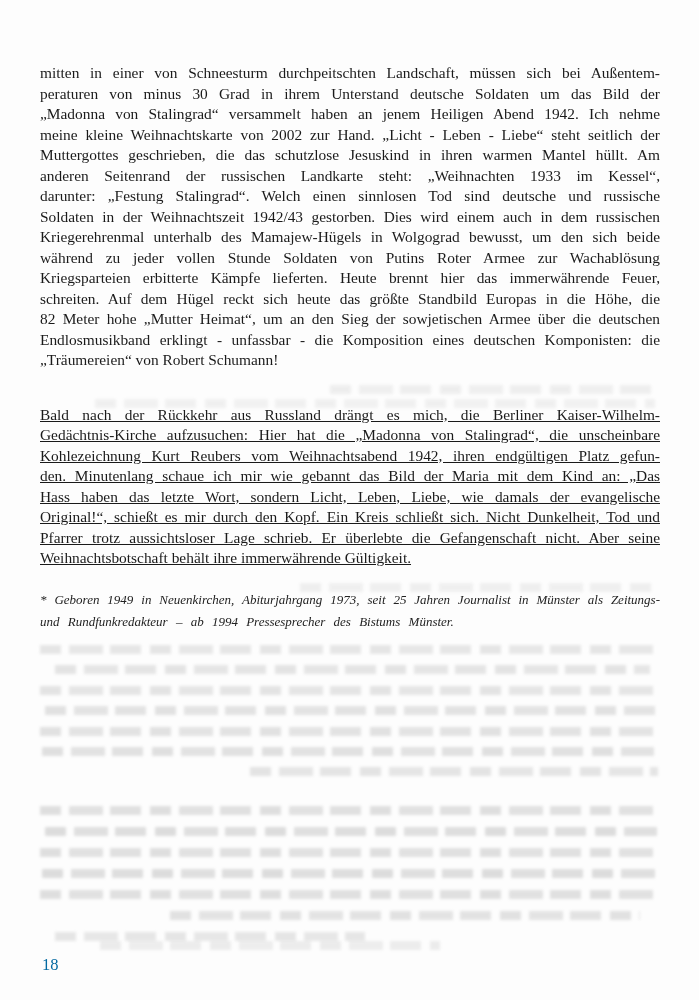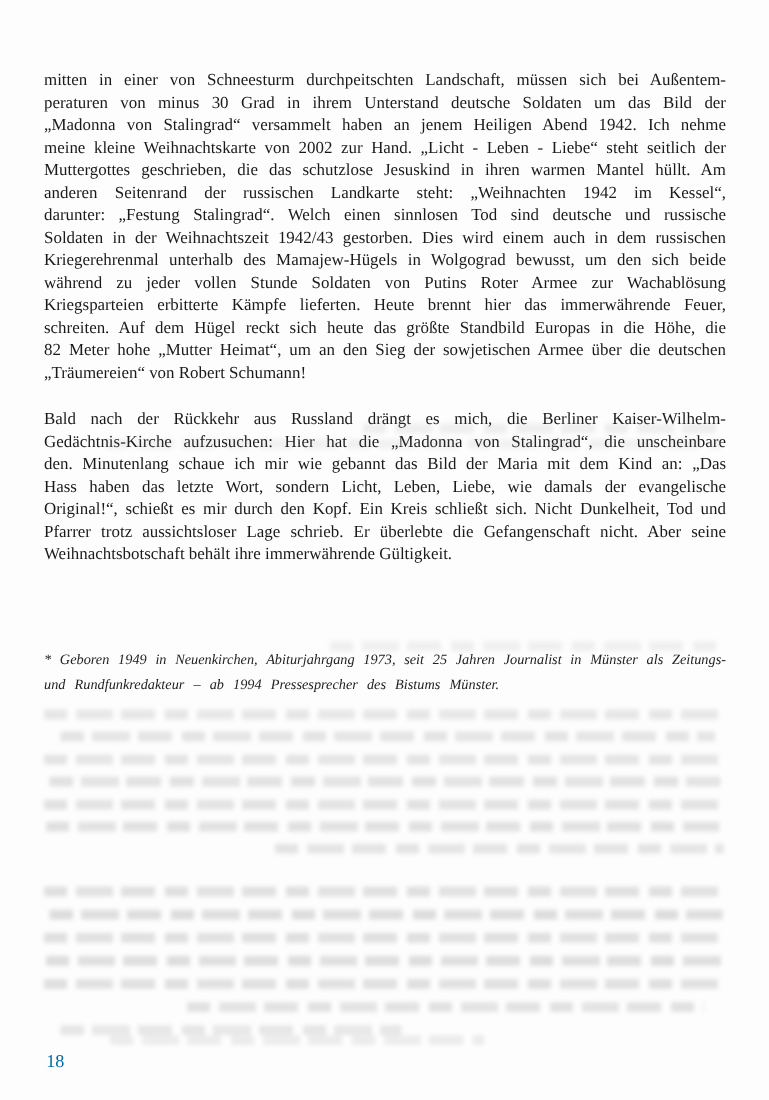--- a/index.html
+++ b/index.html
@@ -23,21 +23,21 @@
     font-size: 15.4px;
     line-height: 20.5px;
     white-space: nowrap;
     text-align: justify;
     text-align-last: justify;
     color: #1a1a1a;
   }
   .tline.endline {
     text-align-last: left;
   }
-  .para2 { margin-top: 21px; }
+  .para2 { margin-top: 34px; text-decoration: underline; }
   .footnote {
     position: absolute;
     left: 40px;
     top: 589px;
     width: 620px;
     font-style: italic;
   }
   .fn-line {
     font-size: 13px;
     line-height: 22px;
@@ -74,33 +74,35 @@
 
 <div class="page">
 
   <div class="body-text">
     <div class="para">
       <div class="tline">mitten in einer von Schneesturm durchpeitschten Landschaft, müssen sich bei Außentem-</div>
       <div class="tline">peraturen von minus 30 Grad in ihrem Unterstand deutsche Soldaten um das Bild der</div>
       <div class="tline">„Madonna von Stalingrad“ versammelt haben an jenem Heiligen Abend 1942. Ich nehme</div>
       <div class="tline">meine kleine Weihnachtskarte von 2002 zur Hand. „Licht - Leben - Liebe“ steht seitlich der</div>
       <div class="tline">Muttergottes geschrieben, die das schutzlose Jesuskind in ihren warmen Mantel hüllt. Am</div>
-      <div class="tline">anderen Seitenrand der russischen Landkarte steht: „Weihnachten 1942 im Kessel“,</div>
+      <div class="tline">anderen Seitenrand der russischen Landkarte steht: „Weihnachten 1933 im Kessel“,</div>
       <div class="tline">darunter: „Festung Stalingrad“. Welch einen sinnlosen Tod sind deutsche und russische</div>
       <div class="tline">Soldaten in der Weihnachtszeit 1942/43 gestorben. Dies wird einem auch in dem russischen</div>
       <div class="tline">Kriegerehrenmal unterhalb des Mamajew-Hügels in Wolgograd bewusst, um den sich beide</div>
       <div class="tline">während zu jeder vollen Stunde Soldaten von Putins Roter Armee zur Wachablösung</div>
       <div class="tline">Kriegsparteien erbitterte Kämpfe lieferten. Heute brennt hier das immerwährende Feuer,</div>
       <div class="tline">schreiten. Auf dem Hügel reckt sich heute das größte Standbild Europas in die Höhe, die</div>
       <div class="tline">82 Meter hohe „Mutter Heimat“, um an den Sieg der sowjetischen Armee über die deutschen</div>
+      <div class="tline">Endlosmusikband erklingt - unfassbar - die Komposition eines deutschen Komponisten: die</div>
       <div class="tline endline">„Träumereien“ von Robert Schumann!</div>
     </div>
     <div class="para para2">
       <div class="tline">Bald nach der Rückkehr aus Russland drängt es mich, die Berliner Kaiser-Wilhelm-</div>
       <div class="tline">Gedächtnis-Kirche aufzusuchen: Hier hat die „Madonna von Stalingrad“, die unscheinbare</div>
+      <div class="tline">Kohlezeichnung Kurt Reubers vom Weihnachtsabend 1942, ihren endgültigen Platz gefun-</div>
       <div class="tline">den. Minutenlang schaue ich mir wie gebannt das Bild der Maria mit dem Kind an: „Das</div>
       <div class="tline">Hass haben das letzte Wort, sondern Licht, Leben, Liebe, wie damals der evangelische</div>
       <div class="tline">Original!“, schießt es mir durch den Kopf. Ein Kreis schließt sich. Nicht Dunkelheit, Tod und</div>
       <div class="tline">Pfarrer trotz aussichtsloser Lage schrieb. Er überlebte die Gefangenschaft nicht. Aber seine</div>
       <div class="tline endline">Weihnachtsbotschaft behält ihre immerwährende Gültigkeit.</div>
     </div>
   </div>
 
   <div class="footnote">
     <div class="fn-line">* Geboren 1949 in Neuenkirchen, Abiturjahrgang 1973, seit 25 Jahren Journalist in Münster als Zeitungs-</div>

